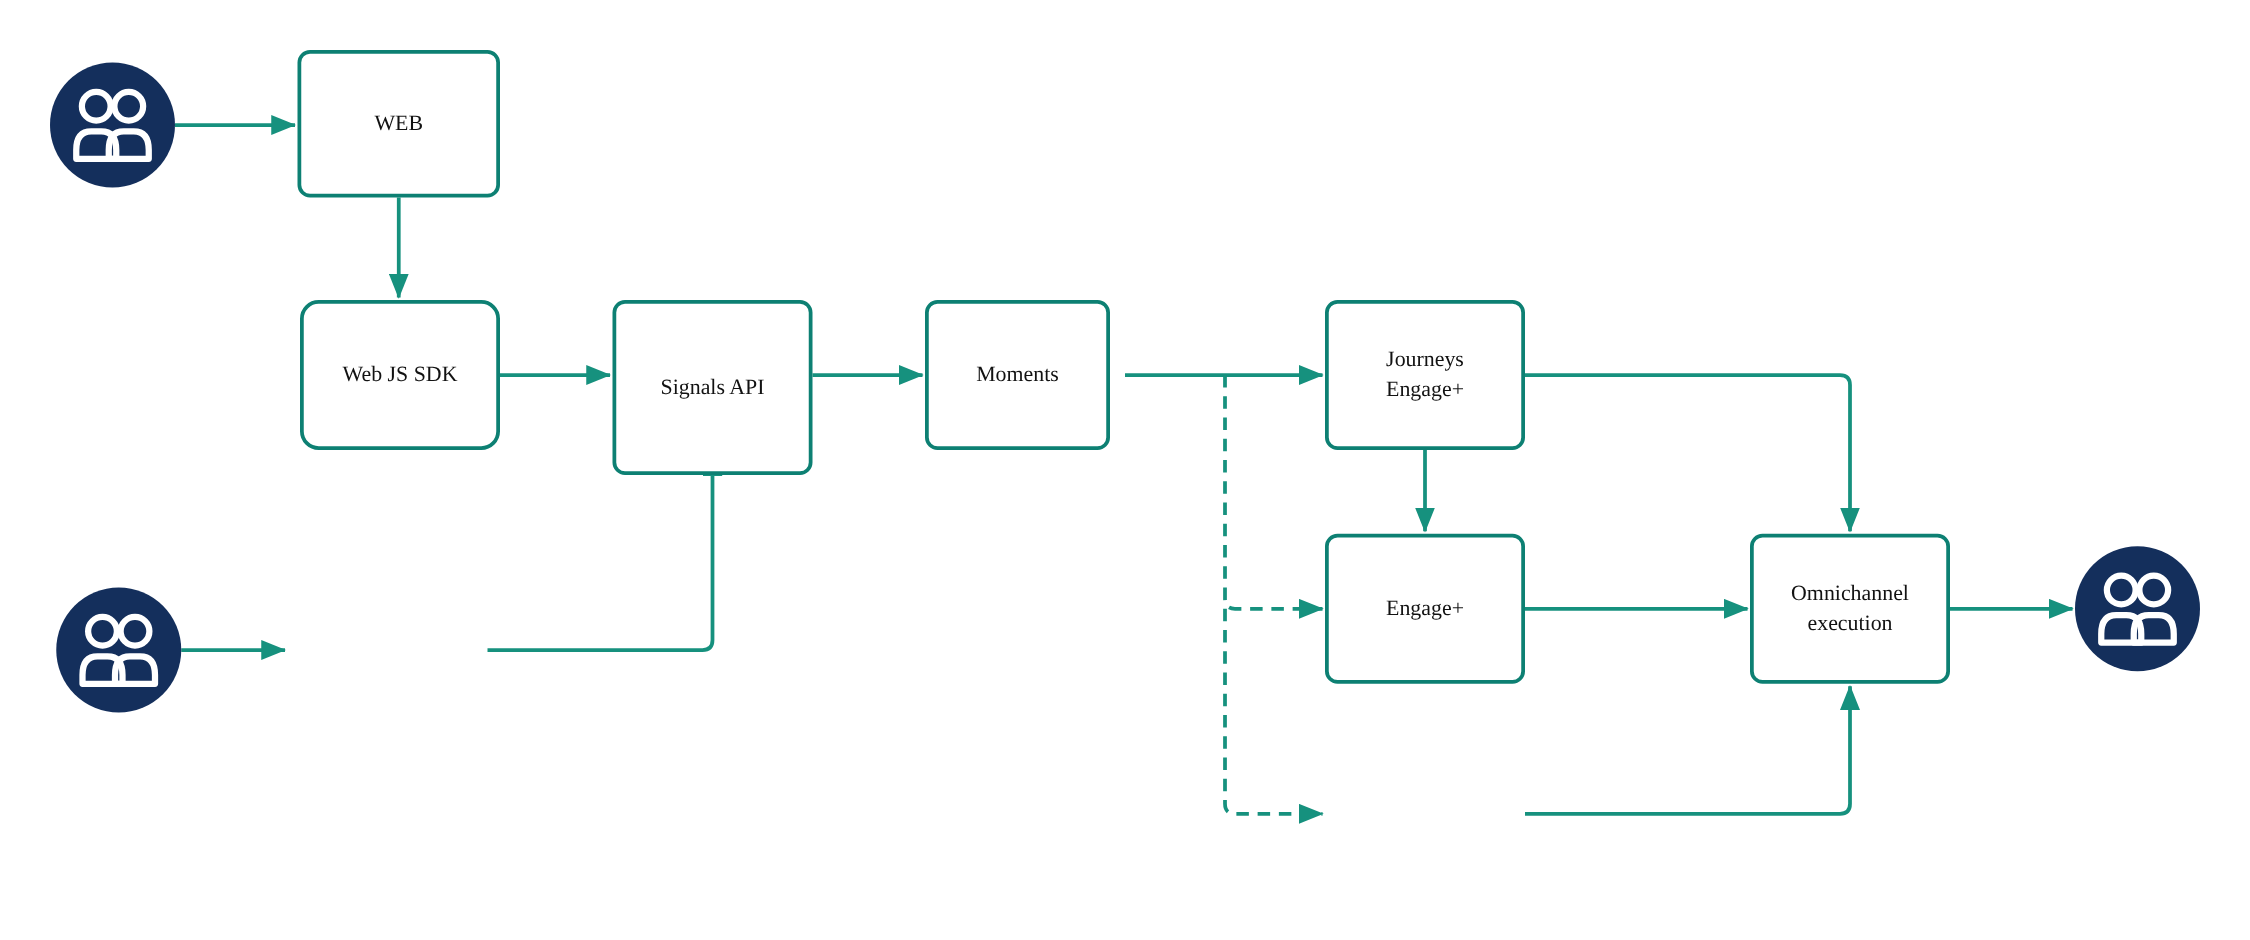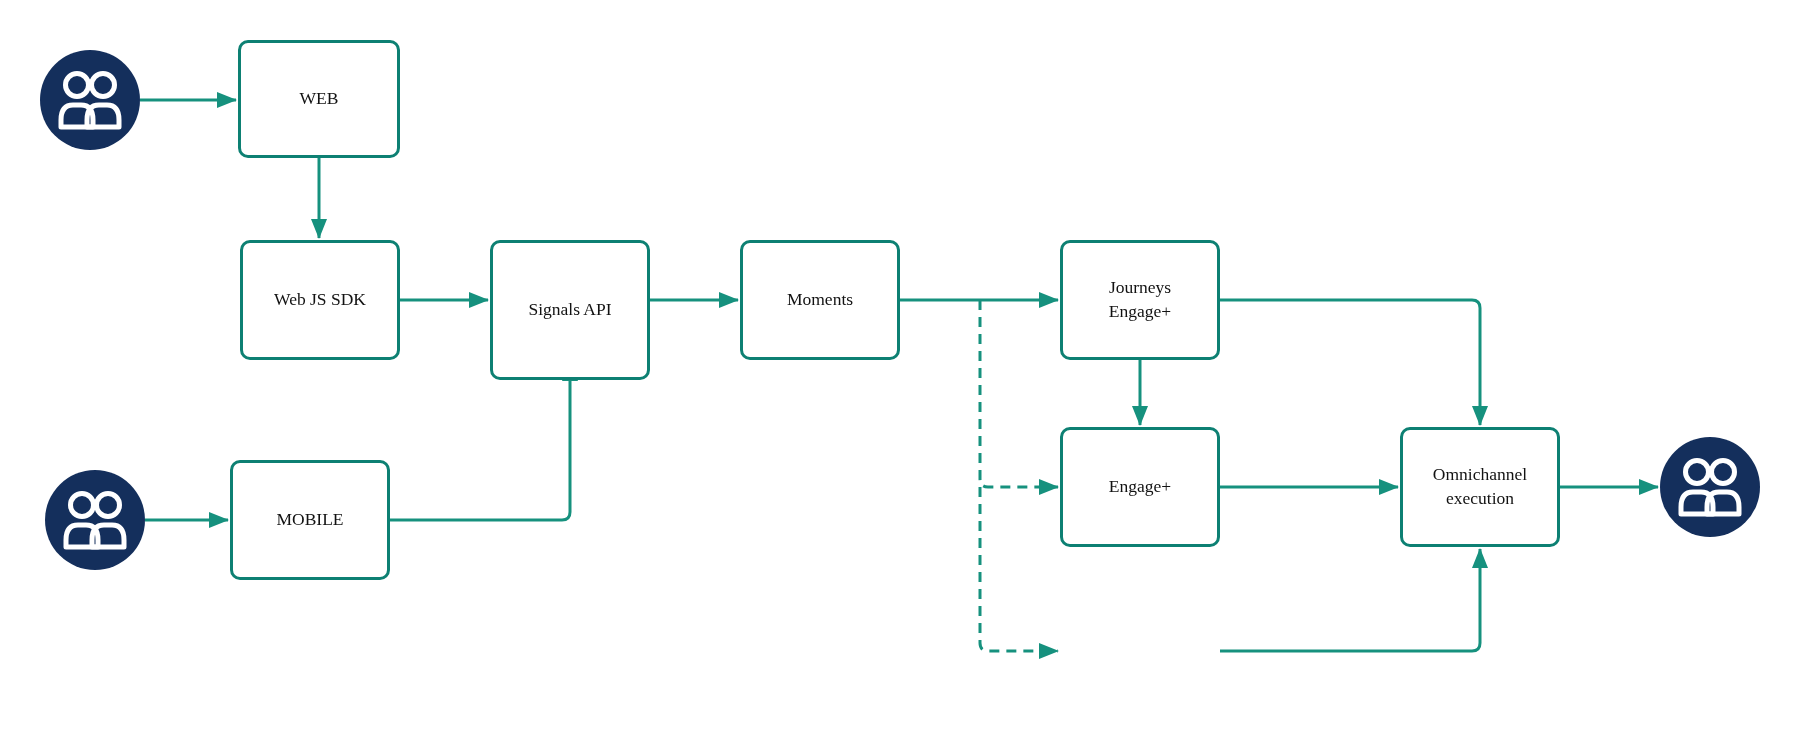--- a/index.html
+++ b/index.html
@@ -97,30 +97,29 @@
         <path d="M -29,27 v -7 q 0,-15 12,-15 h 8 q 12,0 12,15 v 7 z"></path>
         <path d="M -3,27 v -7 q 0,-15 12,-15 h 8 q 12,0 12,15 v 7 z"></path>
         <circle cx="-13" cy="-15" r="11.5"></circle>
         <circle cx="13" cy="-15" r="11.5"></circle>
       </g>
     </g>
   </svg>
 
   <div class="node" style="left:238px;top:40px;width:162px;height:118px;">WEB</div>
 
-  <div class="node" style="left:240px;top:240px;width:160px;height:120px;">Web JS SDK</div>
+  <div class="node" style="left:240px;top:240px;width:160px;height:120px;border-radius:15px;">Web JS SDK</div>
 
   <div class="node" style="left:490px;top:240px;width:160px;height:140px;">Signals API</div>
 
-  <div class="node" style="left:740px;top:240px;width:160px;height:120px;">Moments</div>
+  <div class="node" style="left:740px;top:240px;width:148px;height:120px;">Moments</div>
 
   <div class="node" style="left:1060px;top:240px;width:160px;height:120px;">Journeys
 Engage+</div>
 
   <div class="node" style="left:1060px;top:427px;width:160px;height:120px;">Engage+</div>
 
 
   <div class="node" style="left:1400px;top:427px;width:160px;height:120px;">Omnichannel
 execution</div>
 
-  <div class="node" style="left:230px;top:460px;width:160px;height:120px;">MOBILE</div>
 
 </div>
 
 </body></html>

